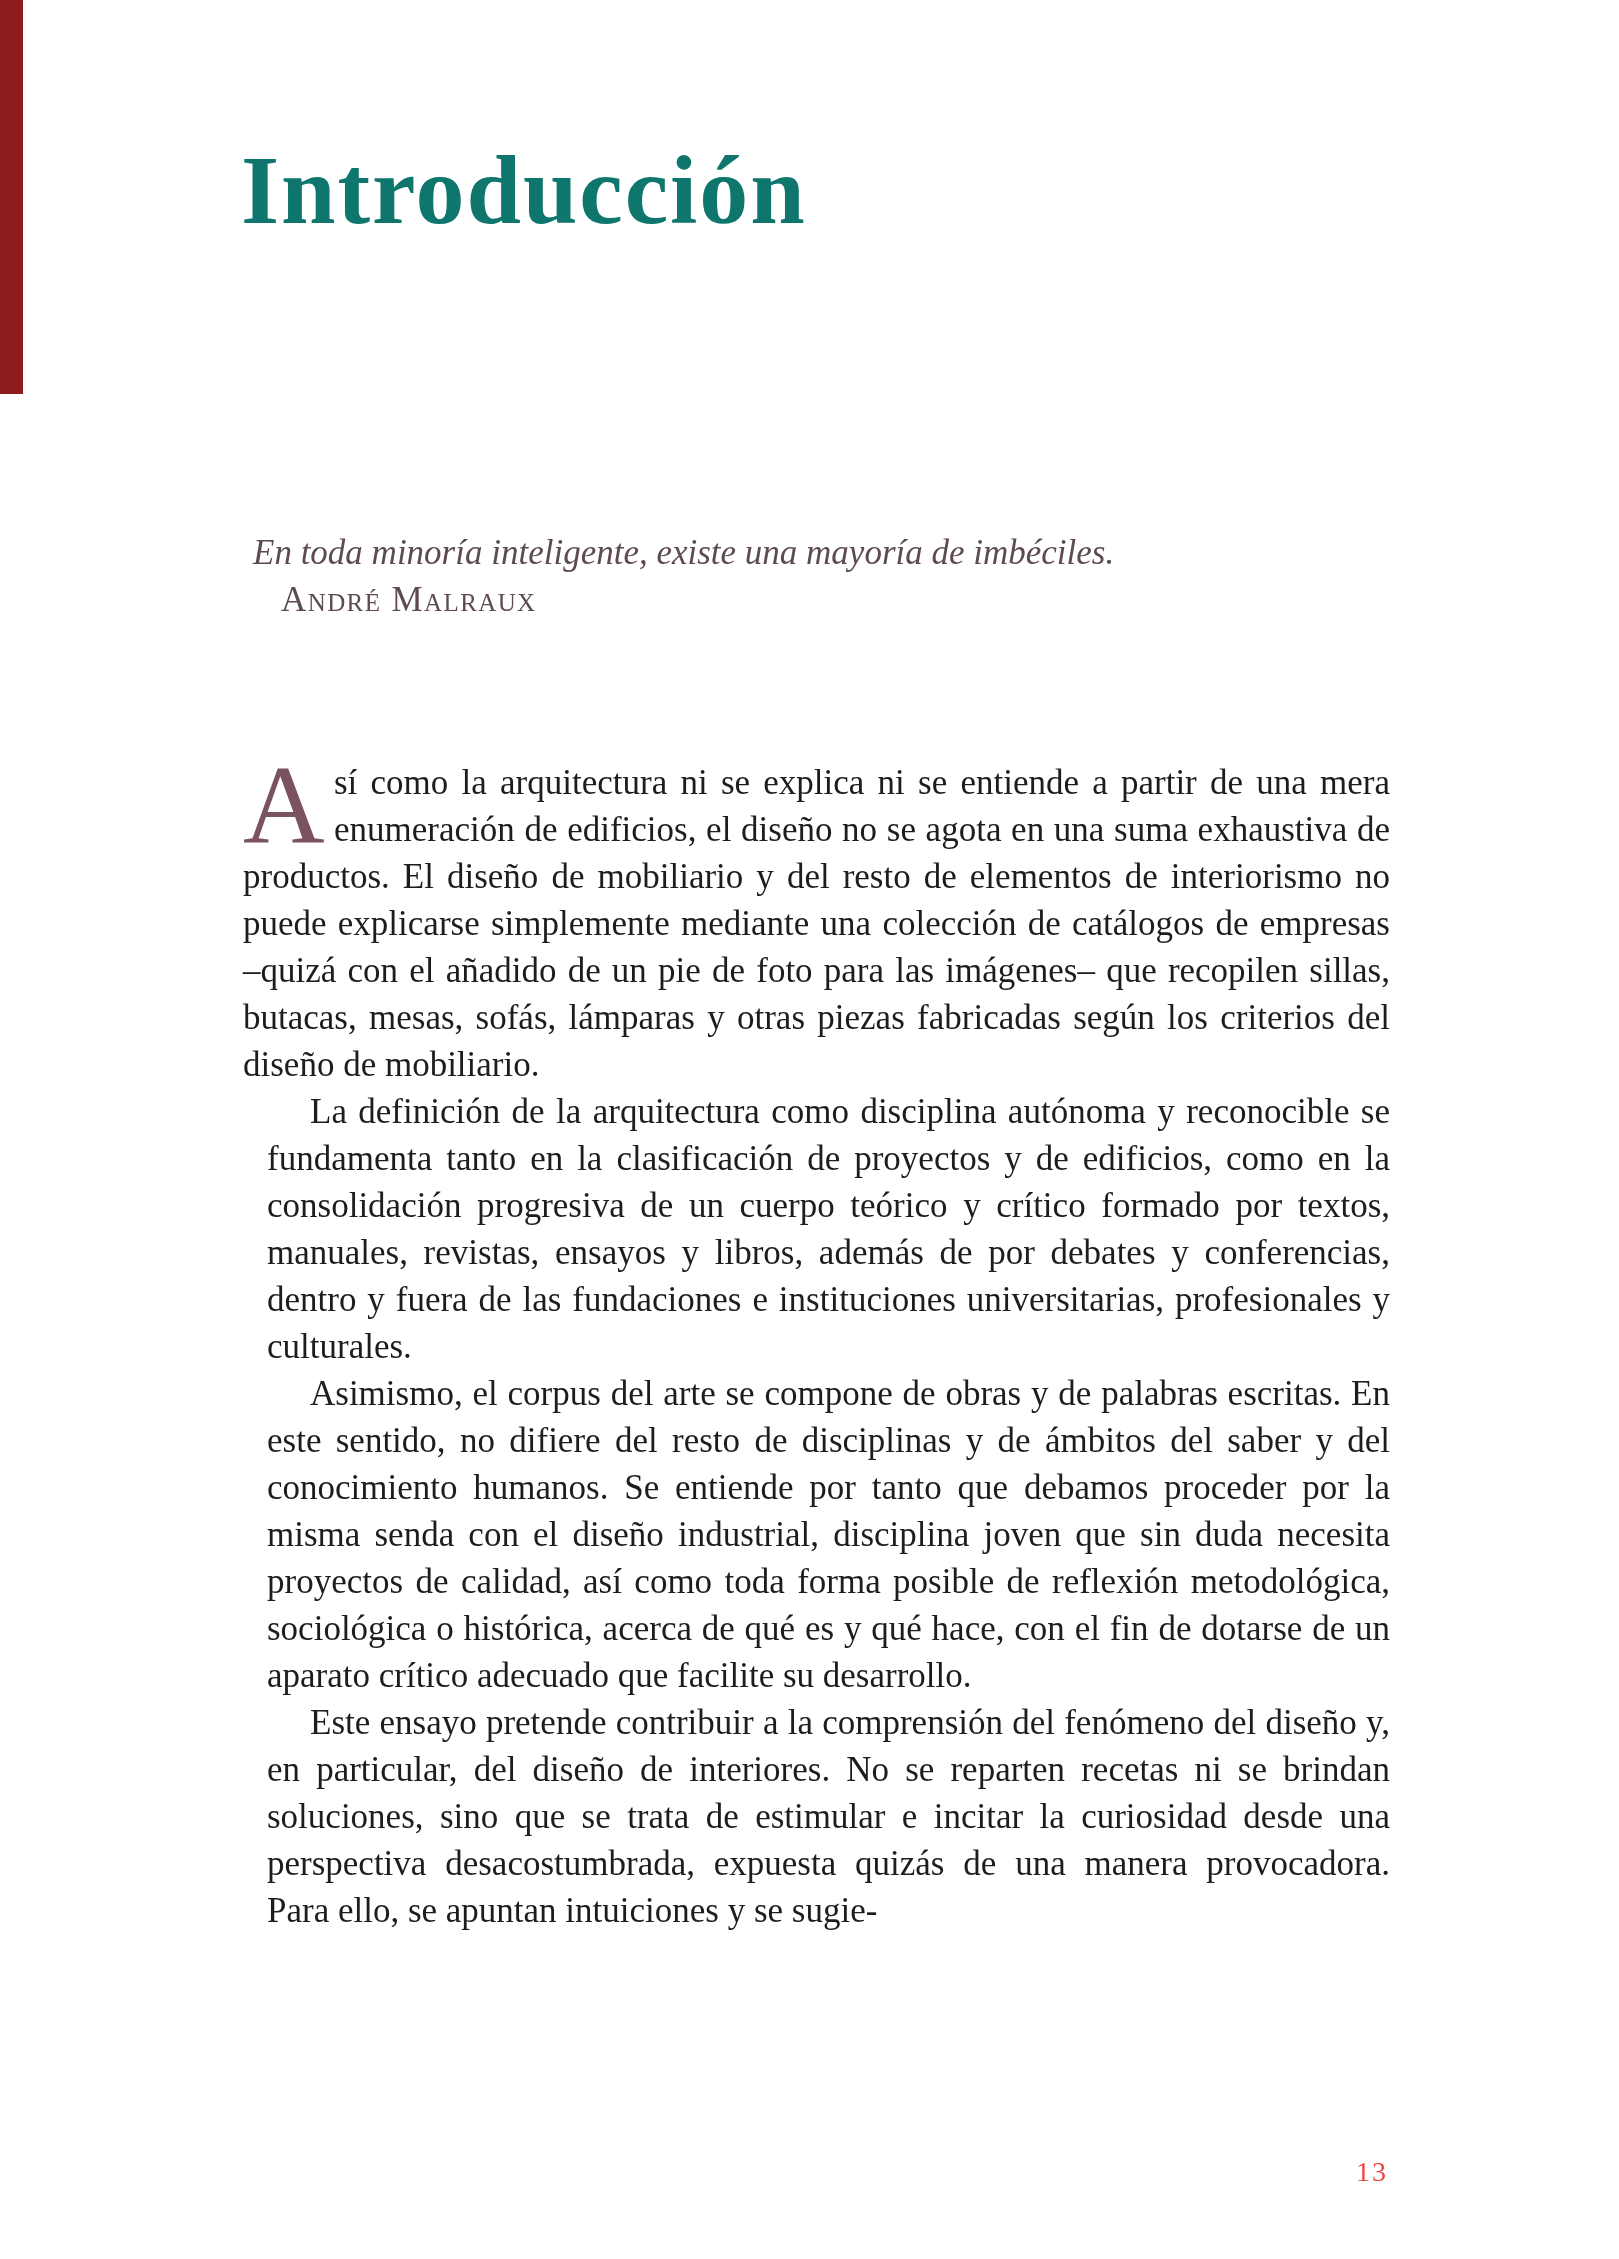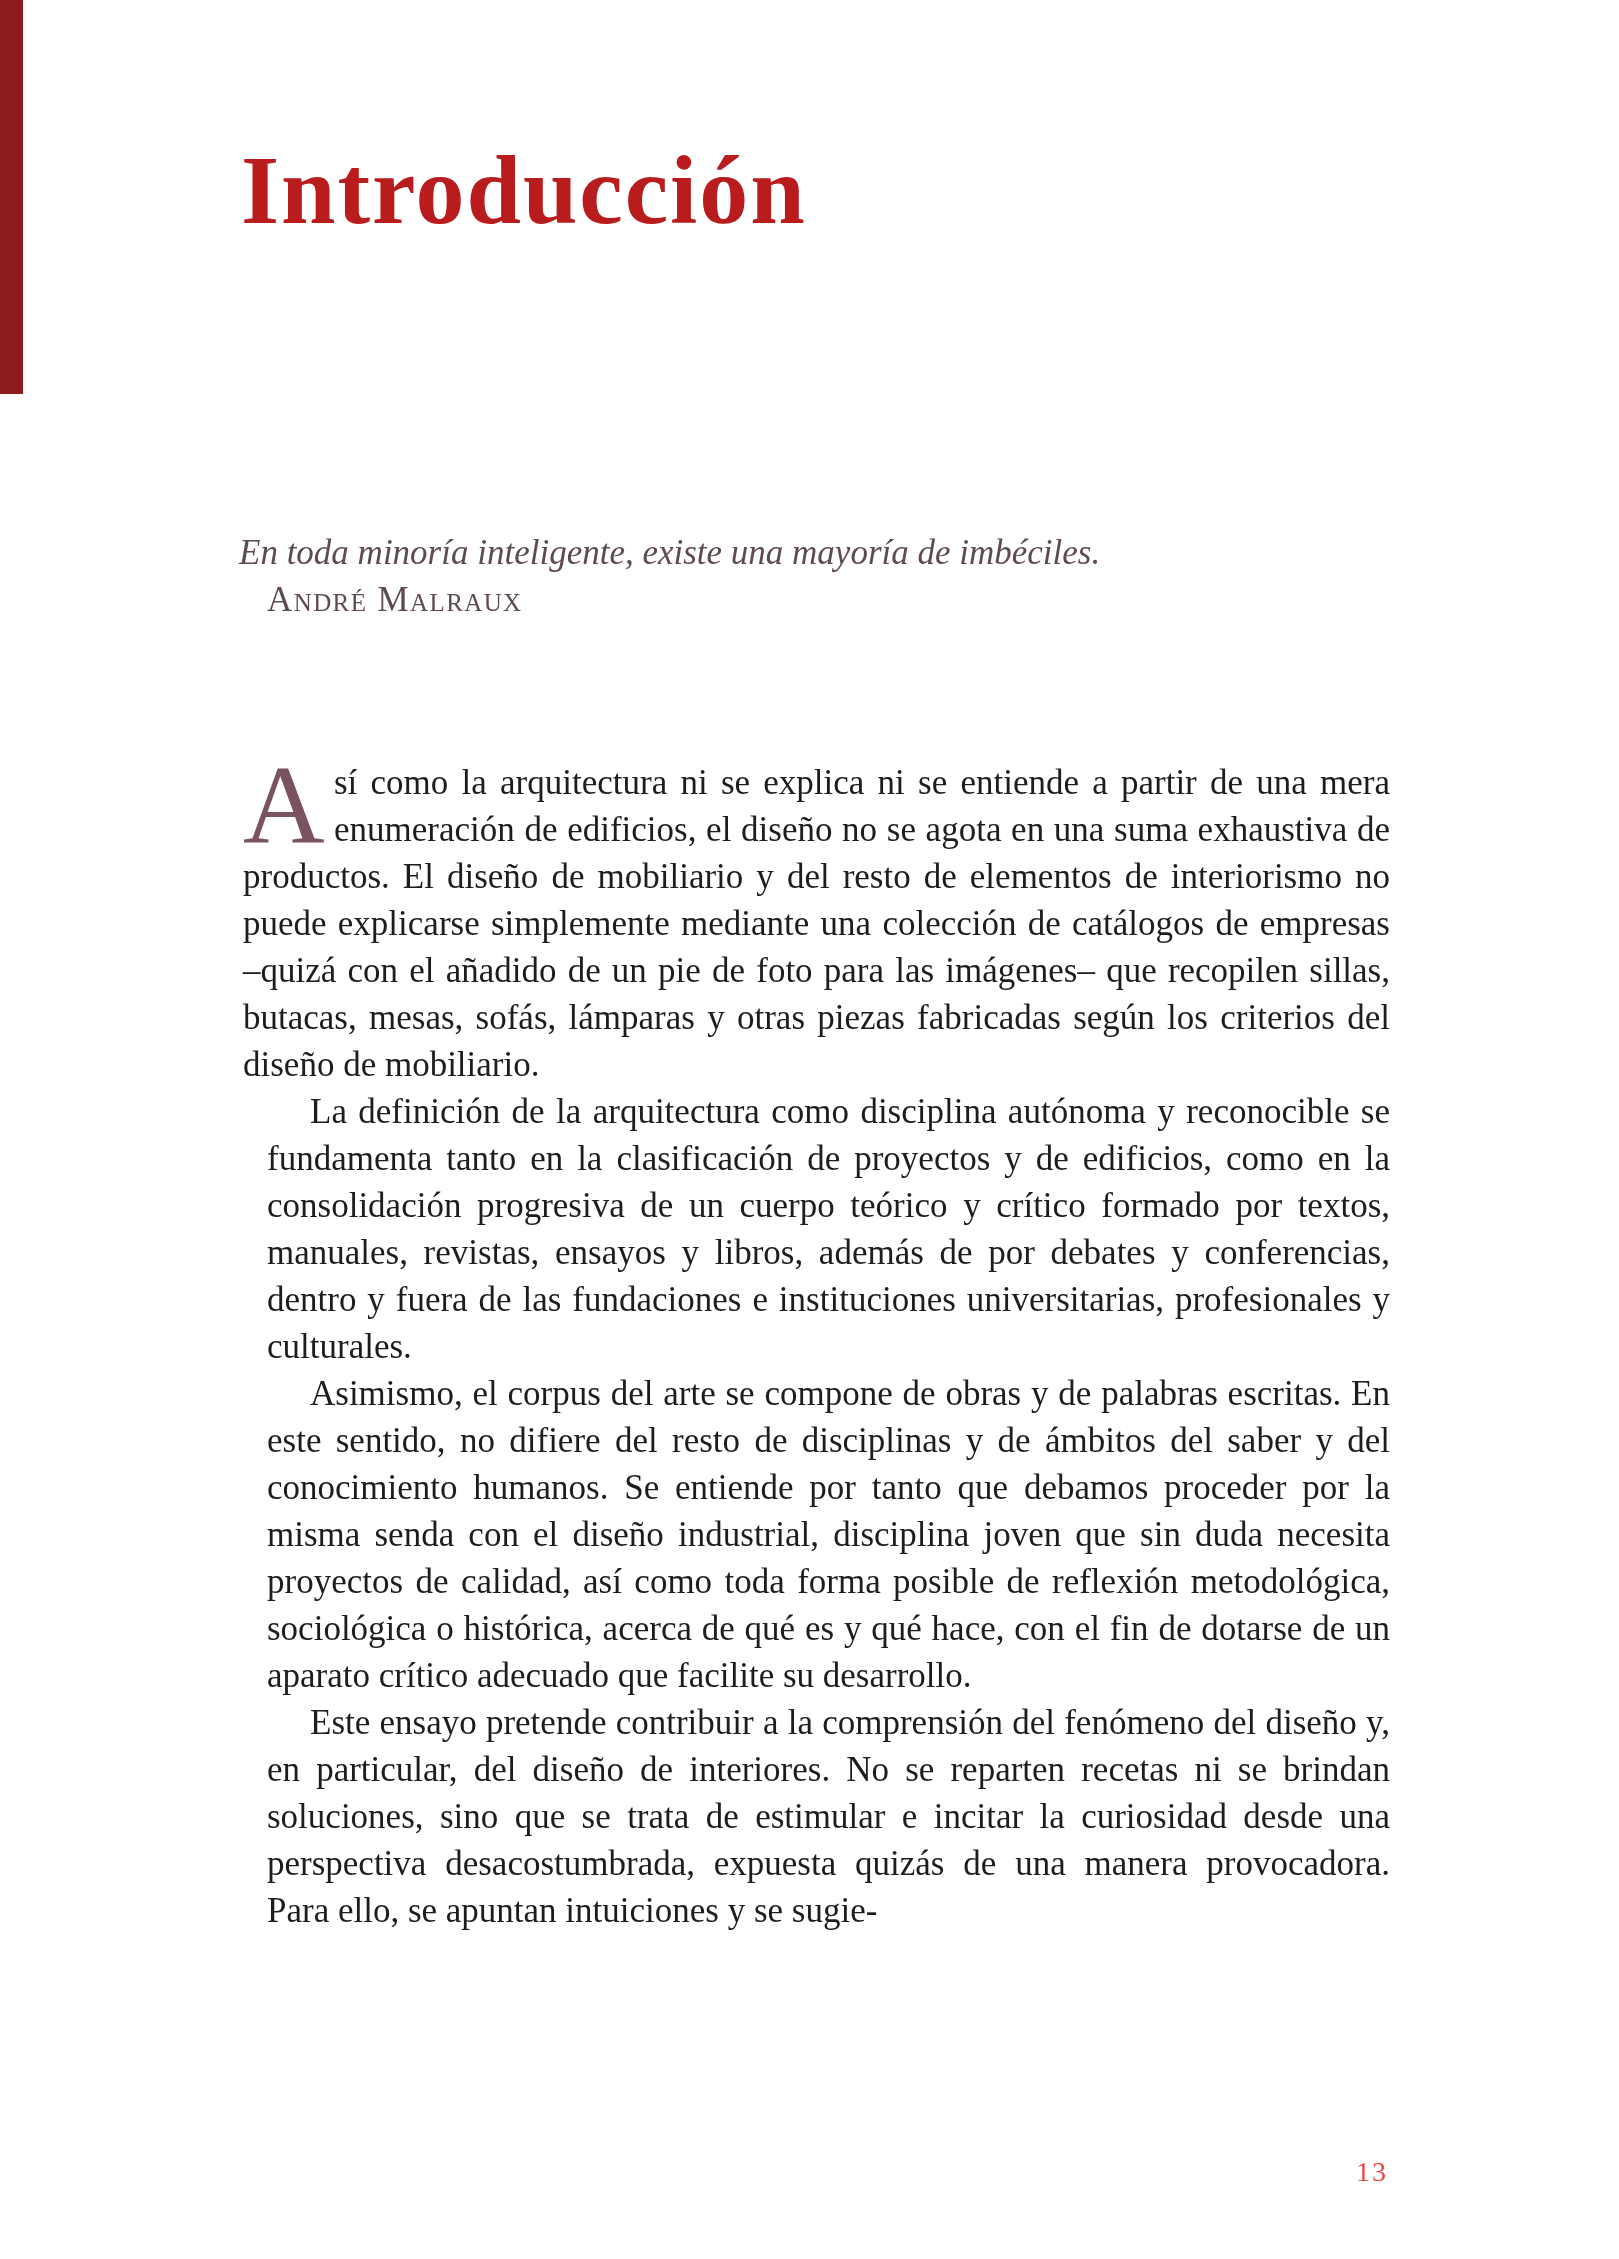--- a/index.html
+++ b/index.html
@@ -13,24 +13,24 @@
   .ribbon {
     position:absolute; left:0; top:0;
     width:22.6px; height:394px;
   }
   .title {
     position:absolute; left:241px; top:139px;
     margin:0;
     font-size:98px; line-height:1.05;
     font-weight:bold;
     letter-spacing:1.9px;
-    color:#b91c1c;
+    color:#0f766e;
   }
   .epigraph {
-    position:absolute; left:239px; top:529px;
+    position:absolute; left:253px; top:529px;
     width:1149px;
     font-size:35px; line-height:47px;
   }
   .epigraph .quote { font-style:italic; display:block; }
   .epigraph .attr  { font-variant:small-caps; letter-spacing:1.4px; display:block;margin-left:28px; }
   .bodytext {
     position:absolute; left:243px; top:759px;
     width:1147px;
     font-size:35px; line-height:47px;
     text-align:justify;

